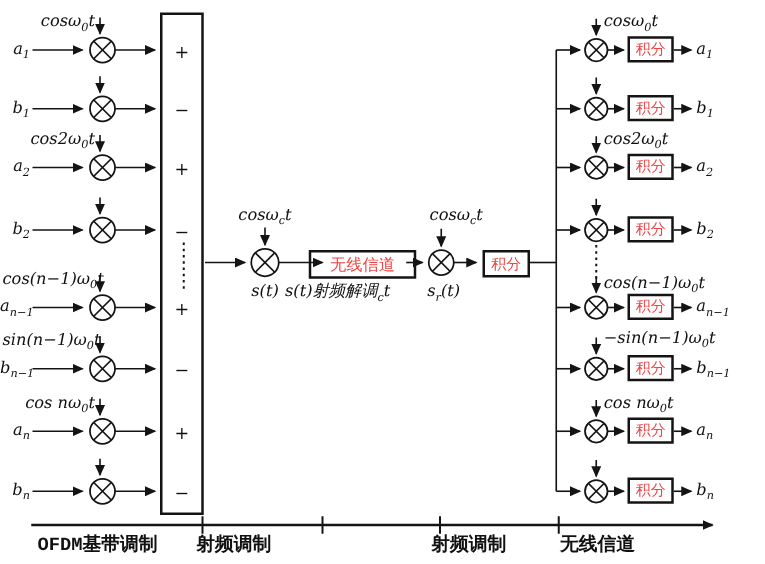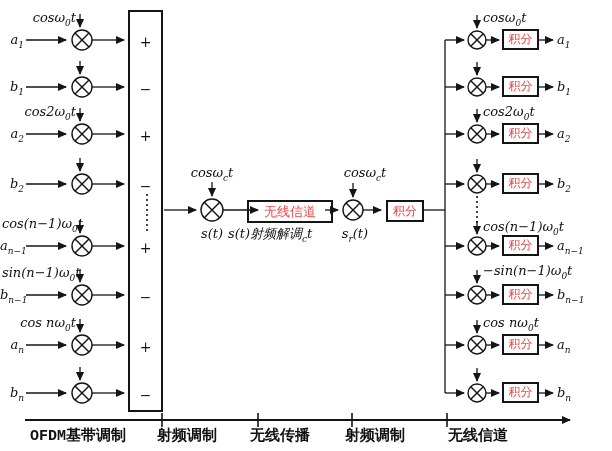--- a/index.html
+++ b/index.html
@@ -321,17 +321,16 @@
   <div class="lbl output-r" style="top:78px"><span>b</span><sub>1</sub></div>
   <div class="lbl output-r" style="top:125px"><span>a</span><sub>2</sub></div>
   <div class="lbl output-r" style="top:175px"><span>b</span><sub>2</sub></div>
   <div class="lbl output-r" style="top:237px"><span>a</span><sub>n−1</sub></div>
   <div class="lbl output-r" style="top:286px"><span>b</span><sub>n−1</sub></div>
   <div class="lbl output-r" style="top:336px"><span>a</span><sub>n</sub></div>
   <div class="lbl output-r" style="top:384px"><span>b</span><sub>n</sub></div>
 
   <div class="stage" style="left:30px;width:130px">OFDM基带调制</div>
   <div class="stage" style="left:157px;width:100px">射频调制</div>
-  <div class="stage" style="left:250px;width:100px">无线传播</div>
   <div class="stage" style="left:345px;width:100px">射频调制</div>
   <div class="stage" style="left:448px;width:100px">无线信道</div>
 
 </div>
 
 </body></html>

